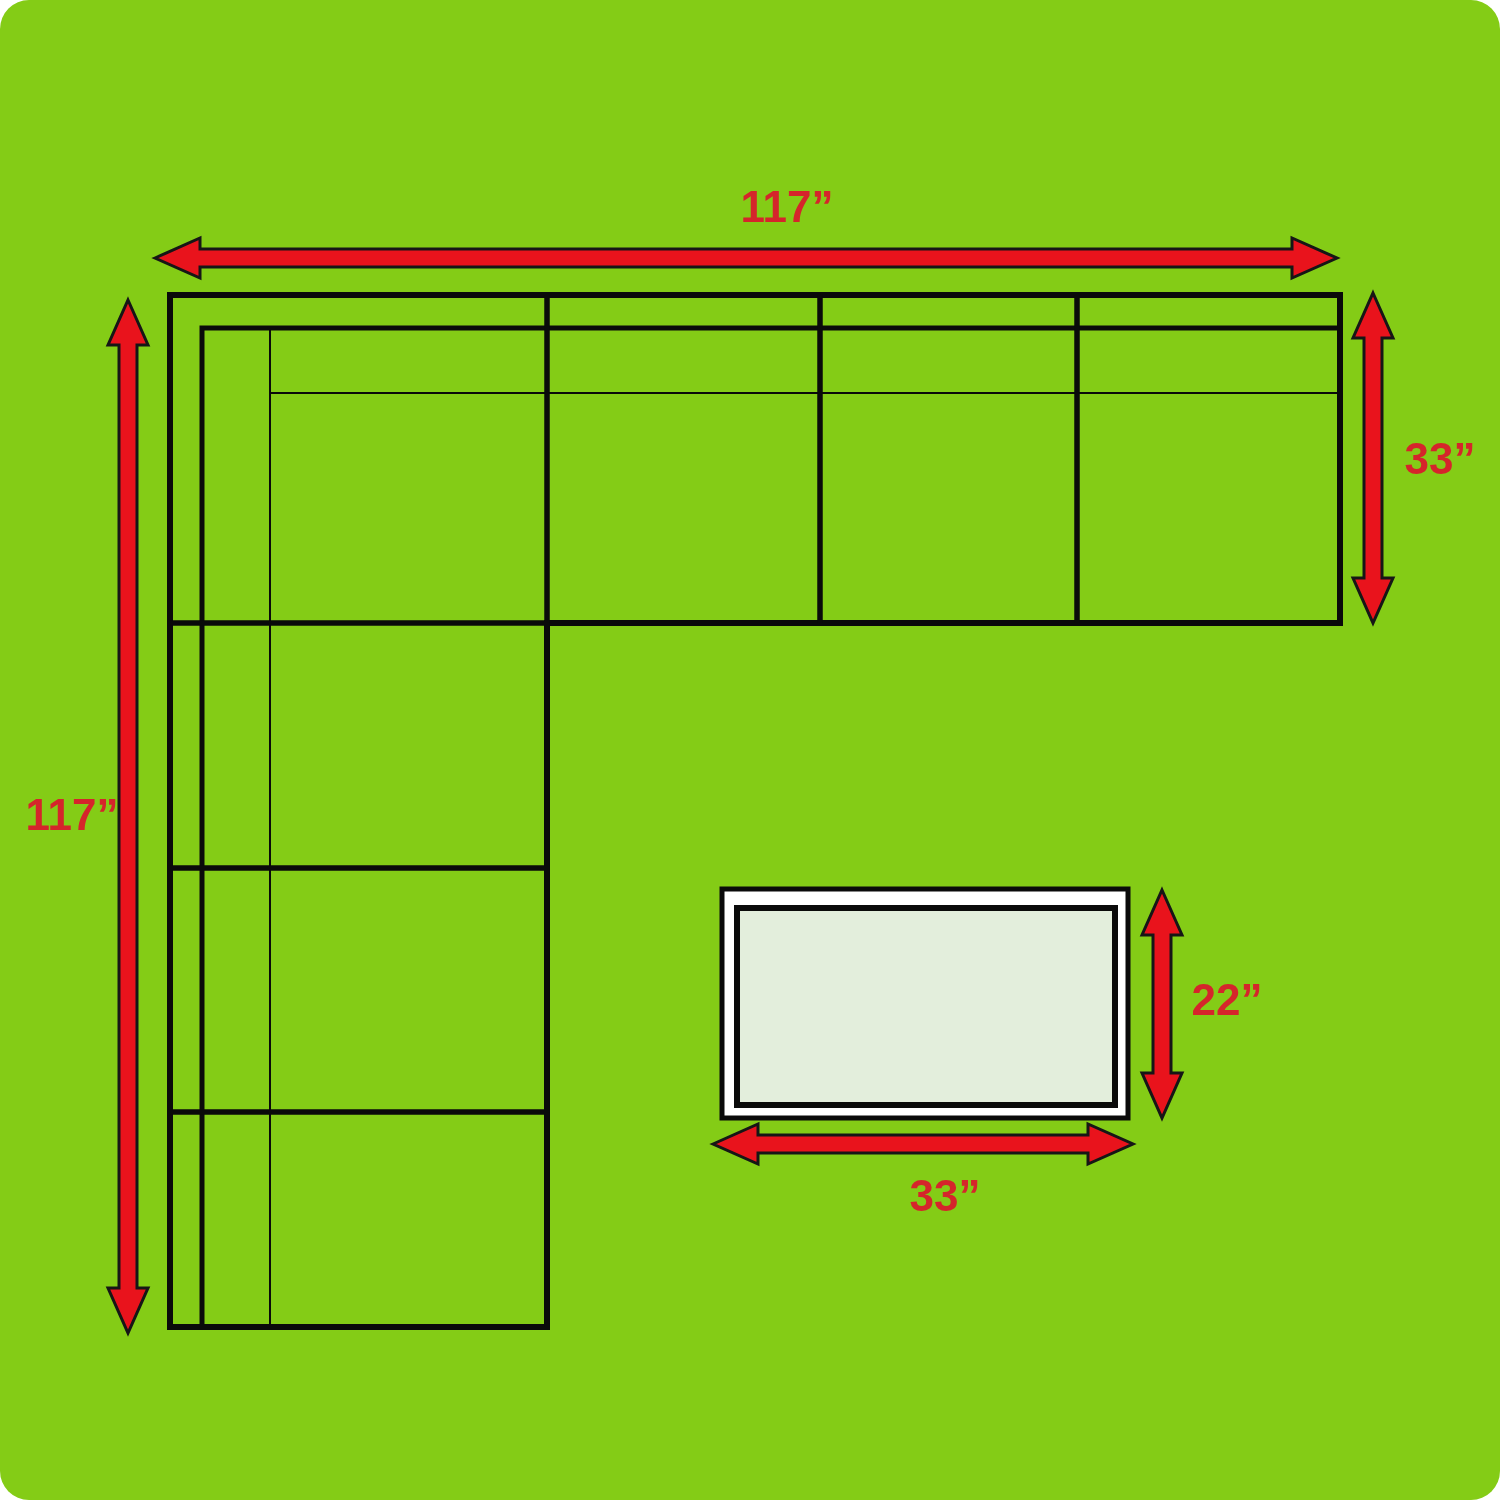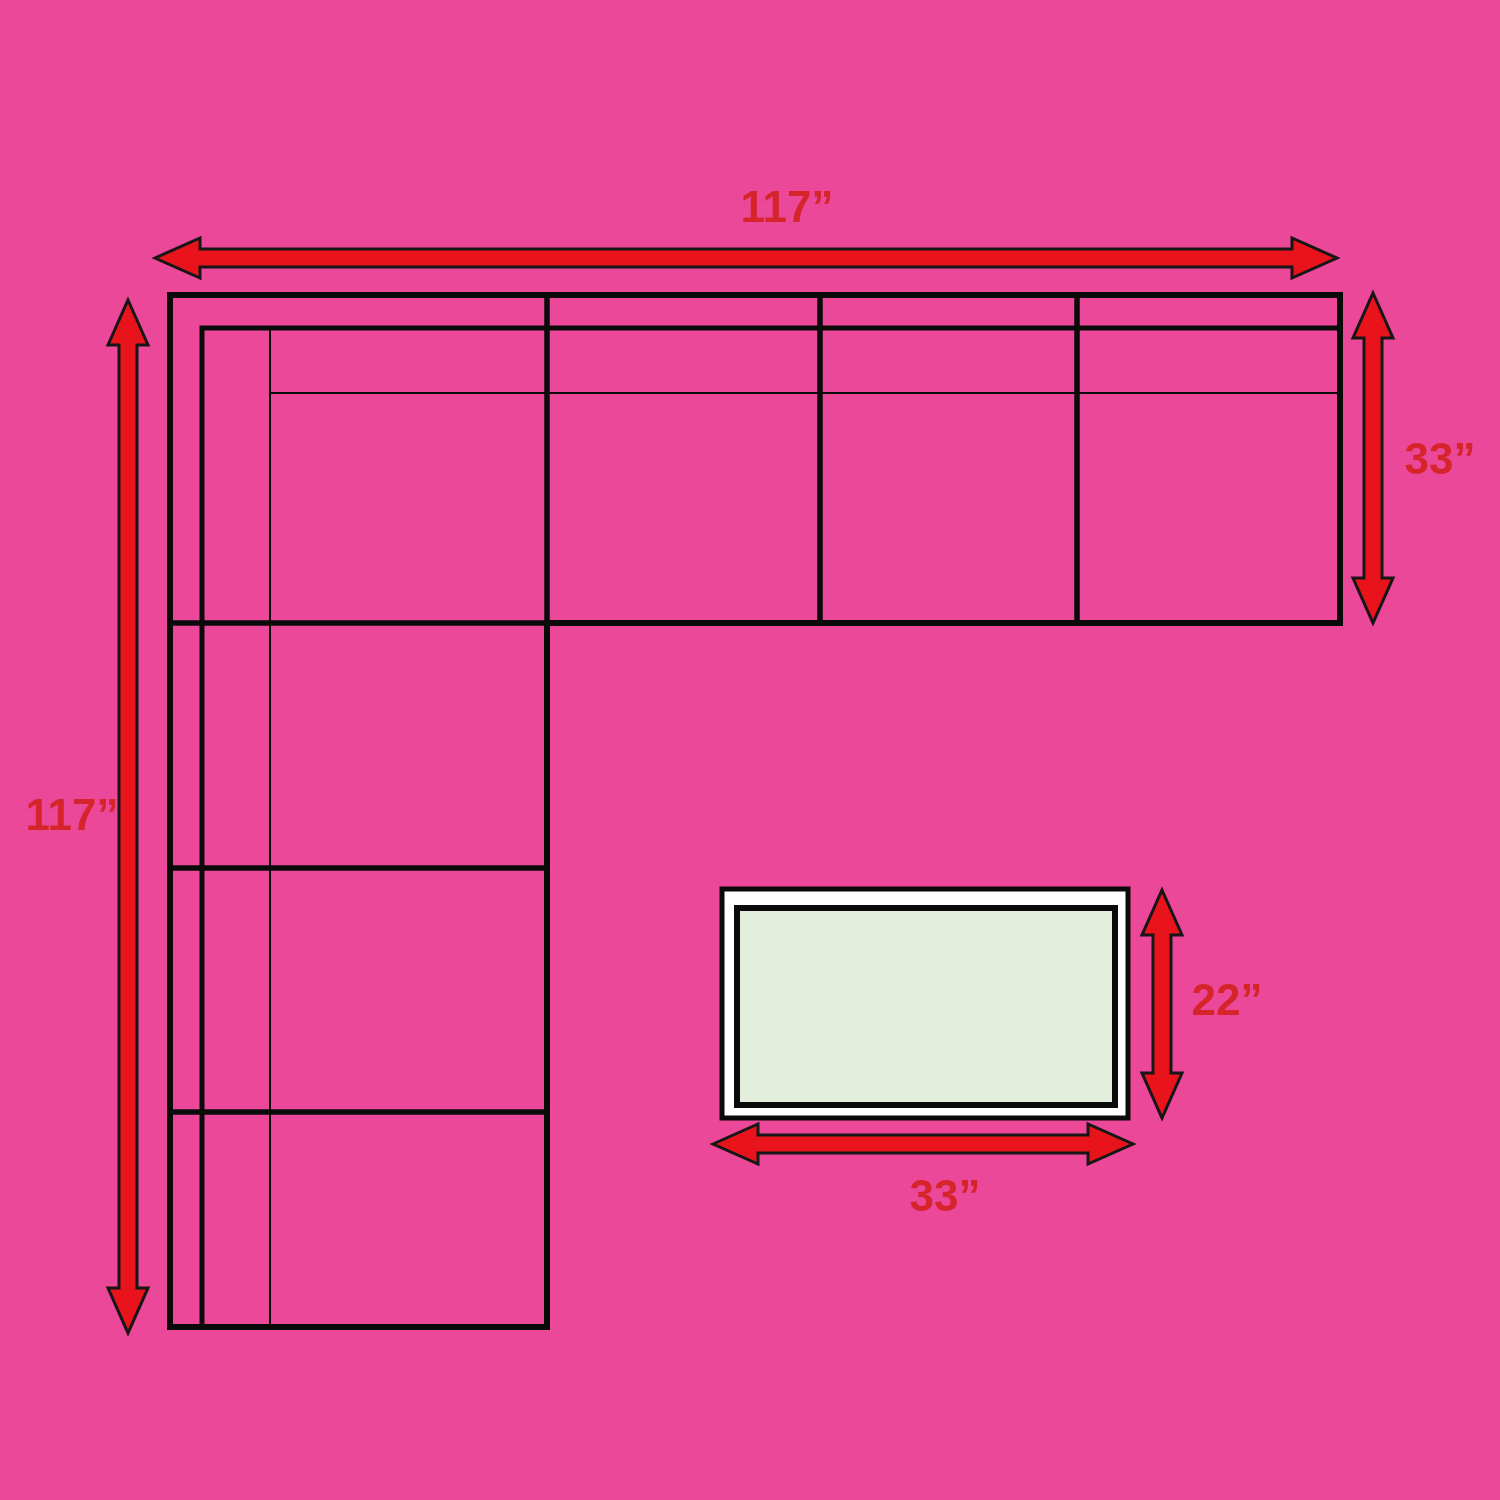--- a/index.html
+++ b/index.html
@@ -4,22 +4,23 @@
 <style>
   html, body {
     margin: 0;
     padding: 0;
     background: #ffffff;
   }
   #canvas {
     position: relative;
     width: 1500px;
     height: 1500px;
-    background: #ec4899;
+    background: #84cc16;
     overflow: hidden;
+    border-radius: 29px;
   }
   #canvas svg {
     position: absolute;
     left: 0;
     top: 0;
   }
   .dim-label {
     font-family: "Liberation Sans", "DejaVu Sans", sans-serif;
     font-weight: bold;
     font-size: 44px;

